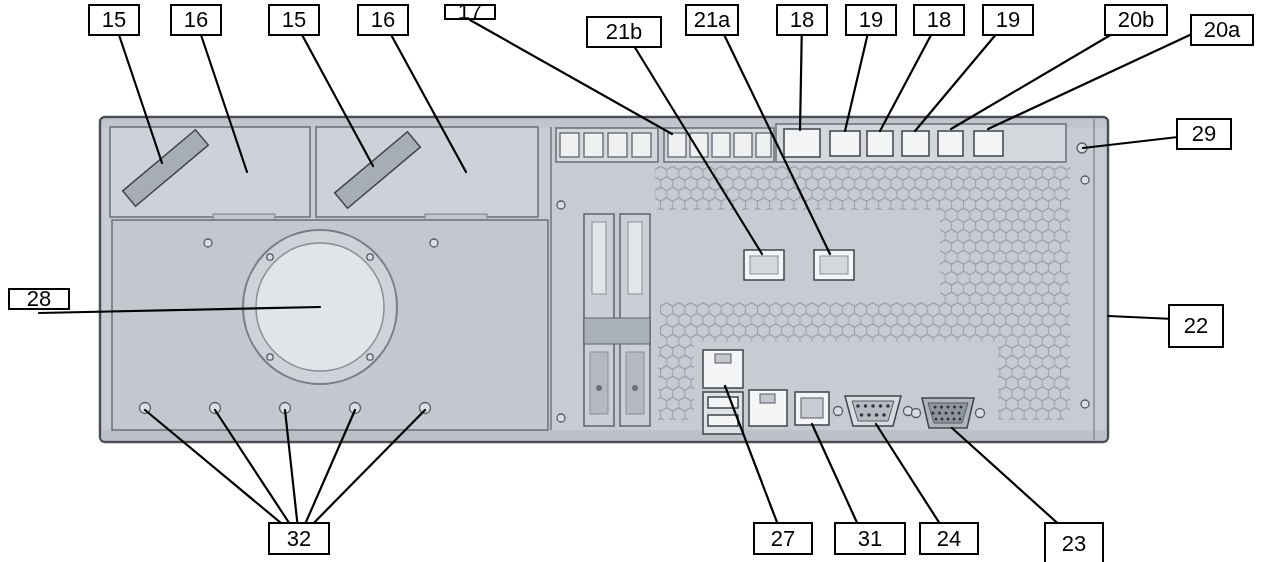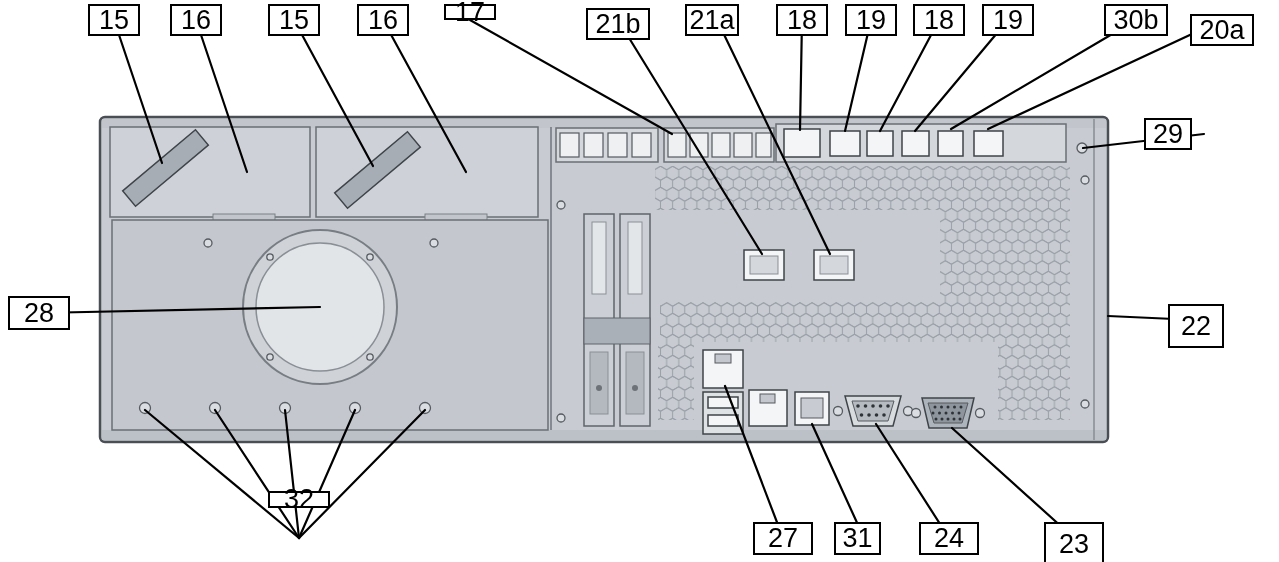--- a/index.html
+++ b/index.html
@@ -13,21 +13,21 @@
     overflow: hidden;
   }
   .stage > svg { position: absolute; left: 0; top: 0; }
   .callout {
     position: absolute;
     display: flex;
     align-items: center;
     justify-content: center;
     background: #ffffff;
     border: 2px solid #000000;
-    font-size: 27px;
+    font-size: 22px;
     line-height: 1;
     color: #000000;
     z-index: 2;
     user-select: none;
   }
   
   .screw { fill: #dadde1; stroke: #565b61; stroke-width: 1.3; }
   .slot  { fill: #eef0f2; stroke: #565b61; stroke-width: 1.2; }
   .port  { fill: #f4f5f6; stroke: #3f444a; stroke-width: 1.5; }
   .pin   { fill: #2e3338; stroke: none; }
@@ -228,30 +228,30 @@
       <line x1="949" y1="538" x2="876" y2="424"></line>
       <line x1="1074" y1="538" x2="952" y2="428"></line>
     </g>
   </svg>
 
   <div class="callout" style="left:88px;top:4px;width:52px;height:32px">15</div>
   <div class="callout" style="left:170px;top:4px;width:52px;height:32px">16</div>
   <div class="callout" style="left:268px;top:4px;width:52px;height:32px">15</div>
   <div class="callout" style="left:357px;top:4px;width:52px;height:32px">16</div>
   <div class="callout" style="left:444px;top:4px;width:52px;height:16px">17</div>
-  <div class="callout" style="left:586px;top:8px;width:64px;height:32px">21b</div>
+  <div class="callout" style="left:586px;top:16px;width:76px;height:32px">21b</div>
   <div class="callout" style="left:685px;top:4px;width:54px;height:32px">21a</div>
   <div class="callout" style="left:776px;top:4px;width:52px;height:32px">18</div>
   <div class="callout" style="left:845px;top:4px;width:52px;height:32px">19</div>
   <div class="callout" style="left:913px;top:4px;width:52px;height:32px">18</div>
   <div class="callout" style="left:982px;top:4px;width:52px;height:32px">19</div>
-  <div class="callout" style="left:1104px;top:4px;width:64px;height:32px">30b</div>
+  <div class="callout" style="left:1104px;top:4px;width:64px;height:32px">20b</div>
   <div class="callout" style="left:1190px;top:14px;width:64px;height:32px">20a</div>
-  <div class="callout" style="left:1144px;top:118px;width:48px;height:32px">29</div>
+  <div class="callout" style="left:1176px;top:118px;width:56px;height:32px">29</div>
   <div class="callout" style="left:1168px;top:304px;width:56px;height:44px">22</div>
-  <div class="callout" style="left:8px;top:296px;width:62px;height:34px">28</div>
-  <div class="callout" style="left:268px;top:491px;width:62px;height:17px">32</div>
+  <div class="callout" style="left:8px;top:288px;width:62px;height:22px">28</div>
+  <div class="callout" style="left:268px;top:522px;width:62px;height:33px">32</div>
   <div class="callout" style="left:753px;top:522px;width:60px;height:33px">27</div>
-  <div class="callout" style="left:834px;top:522px;width:47px;height:33px">31</div>
+  <div class="callout" style="left:834px;top:522px;width:72px;height:33px">31</div>
   <div class="callout" style="left:919px;top:522px;width:60px;height:33px">24</div>
   <div class="callout" style="left:1044px;top:522px;width:60px;height:44px">23</div>
 
 </div>
 
 </body></html>

